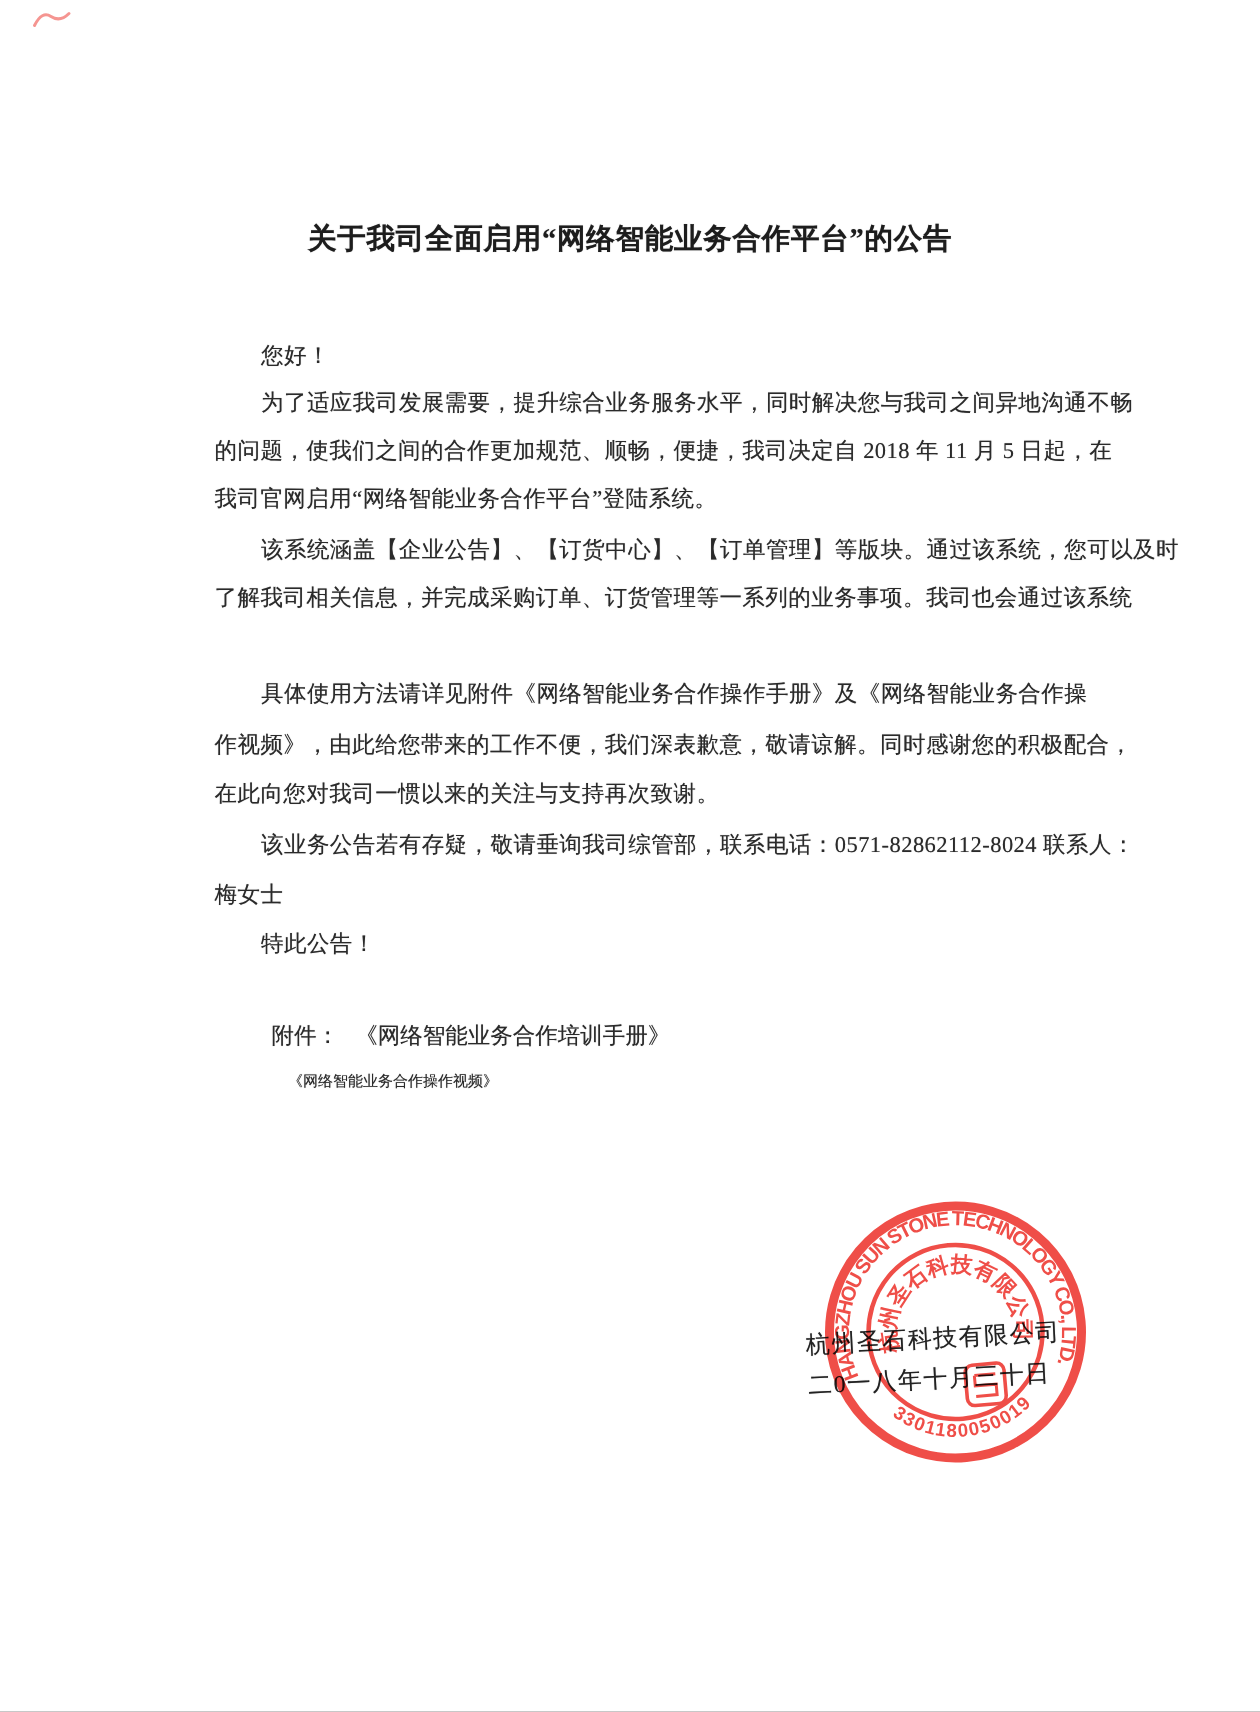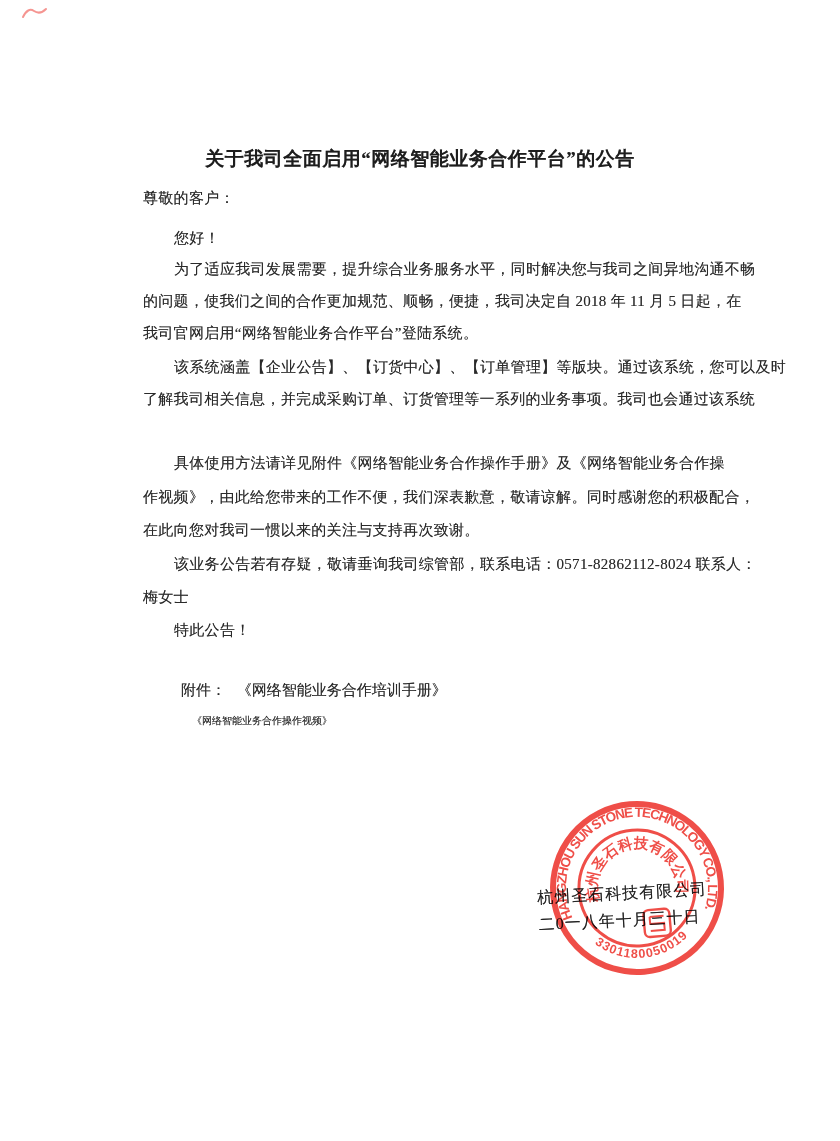--- a/index.html
+++ b/index.html
@@ -50,21 +50,20 @@
 <body>
 
 <div class="page">
 
   <svg class="corner-mark" width="30" height="18" viewBox="0 0 30 18">
     <path d="M3 13 Q8 3 14 7 Q20 11 26 5" fill="none" stroke="#ee3f38" stroke-width="2" stroke-linecap="round"></path>
   </svg>
 
   <div class="doc-title scan-text">关于我司全面启用“网络智能业务合作平台”的公告</div>
 
-  <div class="line scan-text" style="top:187px">尊敬的客户：</div>
   <div class="line scan-text indent" style="top:227px">您好！</div>
 
   <div class="line scan-text indent" style="top:258px">为了适应我司发展需要，提升综合业务服务水平，同时解决您与我司之间异地沟通不畅</div>
   <div class="line scan-text" style="top:290px">的问题，使我们之间的合作更加规范、顺畅，便捷，我司决定自 2018 年 11 月 5 日起，在</div>
   <div class="line scan-text" style="top:322px">我司官网启用“网络智能业务合作平台”登陆系统。</div>
 
   <div class="line scan-text" style="top:388px">了解我司相关信息，并完成采购订单、订货管理等一系列的业务事项。我司也会通过该系统</div>
   <div class="line scan-text indent" style="top:356px">该系统涵盖【企业公告】、【订货中心】、【订单管理】等版块。通过该系统，您可以及时</div>
 
   <div class="line scan-text indent" style="top:452px">具体使用方法请详见附件《网络智能业务合作操作手册》及《网络智能业务合作操</div>

